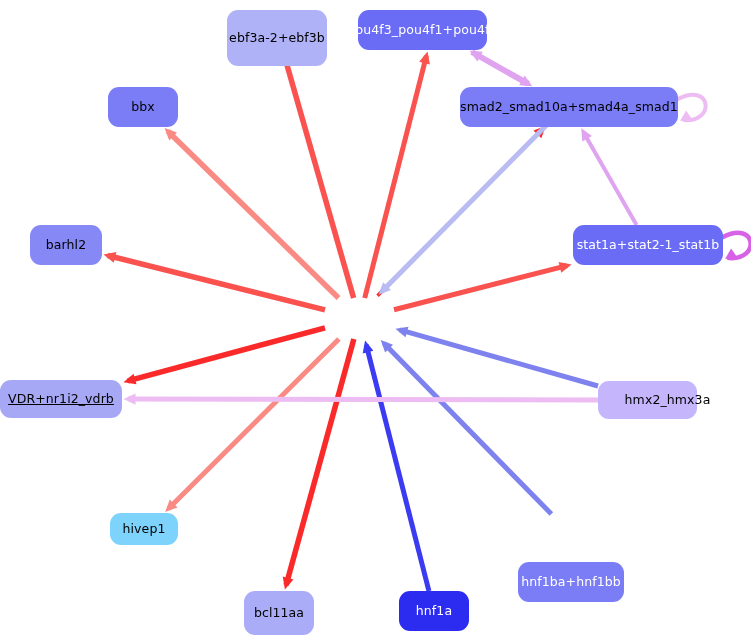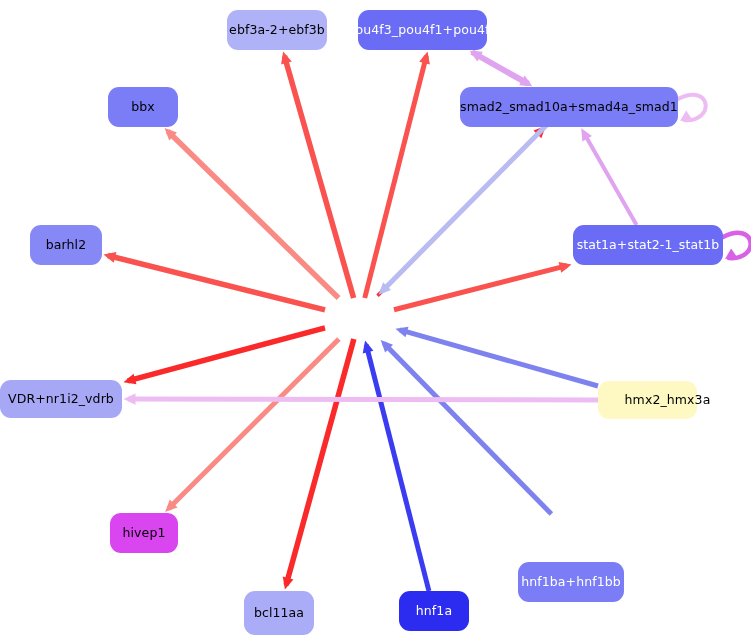--- a/index.html
+++ b/index.html
@@ -120,45 +120,45 @@
         <polygon points="680,121 686.1358,110.58080000000001 691.9042,118.8792" fill="#edbcf2"></polygon>
       </g>
       <g>
         <path d="M 723 237
                C 757 220,
                  760.4 260.6,
                  729 258" fill="none" stroke="#d862e6" stroke-width="4.5" stroke-linecap="round"></path>
         <polygon points="725,259 731.1358,248.58079999999998 736.9042,256.87919999999997" fill="#d862e6"></polygon>
       </g>
     </svg>
-<div class="gnode" style="left: 227px; top: 10px; width: 100px; height: 40px; background: rgb(176, 178, 247); color: rgb(0, 0, 0);">
+<div class="gnode" style="left: 227px; top: 10px; width: 100px; height: 56px; background: rgb(176, 178, 247); color: rgb(0, 0, 0);">
       <span class="gnode-label">ebf3a-2+ebf3b</span>
     </div>
     <div class="gnode" style="left: 358px; top: 10px; width: 129px; height: 40px; background: rgb(106, 108, 245); color: rgb(255, 255, 255);">
       <span class="gnode-label">pou4f3_pou4f1+pou4f4</span>
     </div>
     <div class="gnode" style="left: 108px; top: 87px; width: 70px; height: 40px; background: rgb(123, 125, 246); color: rgb(0, 0, 0);">
       <span class="gnode-label">bbx</span>
     </div>
     <div class="gnode" style="left: 460px; top: 87px; width: 218px; height: 40px; background: rgb(123, 125, 246); color: rgb(0, 0, 0);">
       <span class="gnode-label">smad2_smad10a+smad4a_smad1</span>
     </div>
     <div class="gnode" style="left: 30px; top: 225px; width: 72px; height: 40px; background: rgb(134, 136, 246); color: rgb(0, 0, 0);">
       <span class="gnode-label">barhl2</span>
     </div>
     <div class="gnode" style="left: 573px; top: 225px; width: 150px; height: 40px; background: rgb(106, 108, 245); color: rgb(255, 255, 255);">
       <span class="gnode-label">stat1a+stat2-1_stat1b</span>
     </div>
-    <div class="gnode" style="left: 0px; top: 380px; width: 122px; height: 38px; background: rgb(166, 168, 246); color: rgb(0, 0, 0);">
+    <div class="gnode" style="left: 0px; top: 380px; width: 122px; height: 38px; background: rgb(166, 168, 246); color: rgb(0, 0, 0); text-decoration: underline;">
       <span class="gnode-label">VDR+nr1i2_vdrb</span>
     </div>
-    <div class="gnode" style="left: 598px; top: 381px; width: 99px; height: 38px; background: #fef9c3; color: rgb(0, 0, 0); padding-left: 40px;">
+    <div class="gnode" style="left: 598px; top: 381px; width: 99px; height: 38px; background: #c4b5fd; color: rgb(0, 0, 0); padding-left: 40px;">
       <span class="gnode-label">hmx2_hmx3a</span>
     </div>
-    <div class="gnode" style="left: 110px; top: 513px; width: 68px; height: 40px; background: #d946ef; color: rgb(0, 0, 0);">
+    <div class="gnode" style="left: 110px; top: 513px; width: 68px; height: 32px; background: #7dd3fc; color: rgb(0, 0, 0);">
       <span class="gnode-label">hivep1</span>
     </div>
     <div class="gnode" style="left: 518px; top: 514px; width: 106px; height: 40px; background: rgb(123, 125, 246); color: rgb(255, 255, 255); margin-top: 48px;">
       <span class="gnode-label">hnf1ba+hnf1bb</span>
     </div>
     <div class="gnode" style="left: 244px; top: 591px; width: 70px; height: 44px; background: rgb(170, 172, 247); color: rgb(0, 0, 0);">
       <span class="gnode-label">bcl11aa</span>
     </div>
     <div class="gnode" style="left: 399px; top: 591px; width: 70px; height: 40px; background: rgb(44, 44, 240); color: rgb(255, 255, 255);">
       <span class="gnode-label">hnf1a</span>

